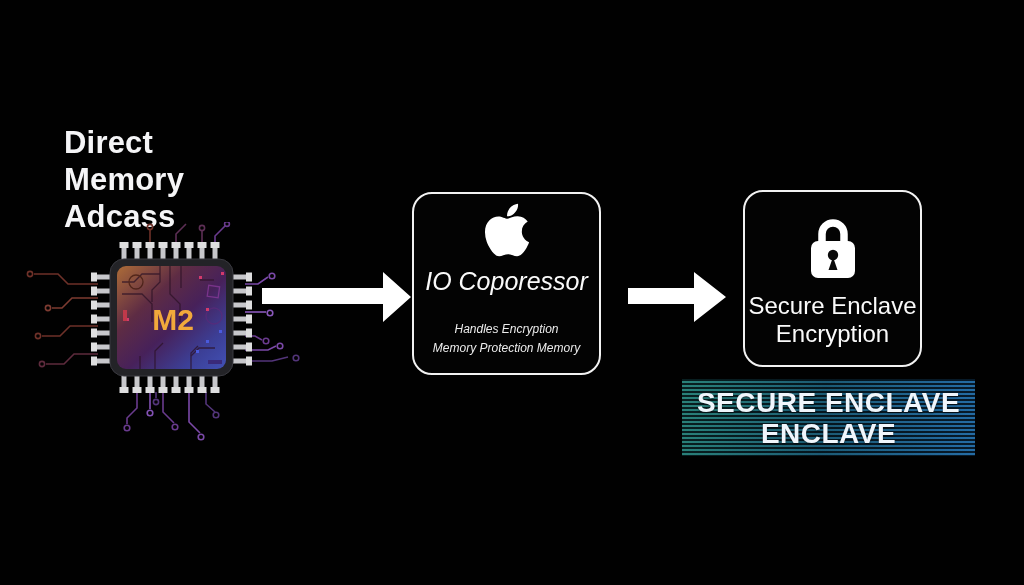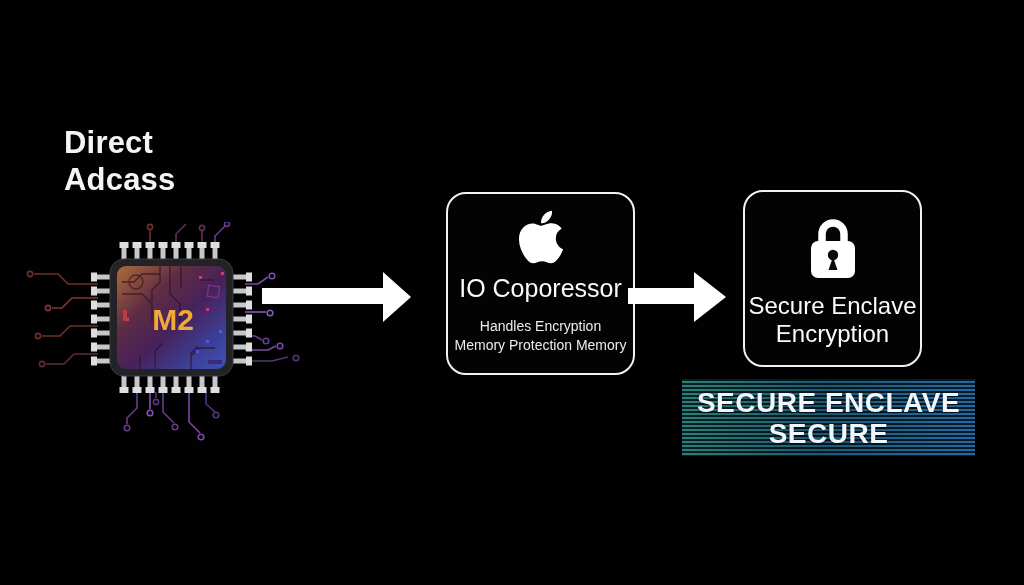--- a/index.html
+++ b/index.html
@@ -19,24 +19,24 @@
   .arrow-svg{position:absolute;}
   .arrow1{left:262px;top:270px;width:150px;height:54px;}
   .arrow2{left:628px;top:270px;width:100px;height:54px;}
   
   .node{
     position:absolute;box-sizing:border-box;
     border:2.5px solid #f2f2f2;border-radius:20px;
     display:flex;flex-direction:column;align-items:center;
     color:#f5f5f7;text-align:center;background:#030303;
   }
-  .node-io{left:446px;top:192px;width:189px;height:183px;padding-top:13px;}
+  .node-io{left:412px;top:192px;width:189px;height:183px;padding-top:6px;font-style:italic;}
   .node-se{left:743px;top:190px;width:179px;height:177px;padding-top:22px;}
   .node-title{font-size:25px;font-weight:400;margin-top:7px;line-height:28px;color:#fafafa;}
-  .node-sub{font-size:14px;font-weight:400;margin-top:15px;line-height:19px;color:#ececec;}
+  .node-sub{font-size:12px;font-weight:400;margin-top:25px;line-height:19px;color:#ececec;}
   .se-title{font-size:24px;font-weight:400;margin-top:12px;line-height:28px;color:#fafafa;}
   .apple-icon-svg{width:46px;height:60px;display:block;}
   .lock-icon-svg{width:50px;height:66px;display:block;}
   
   .banner{
     position:absolute;left:682px;top:379px;width:293px;height:77px;
     background-image:
       repeating-linear-gradient(180deg, rgba(2,8,12,.8) 0px, rgba(2,8,12,.8) 2px, rgba(130,220,230,.07) 2px, rgba(130,220,230,.07) 4px),
       linear-gradient(95deg,#237a70 0%,#14506b 48%,#1d63a0 100%);
     display:flex;flex-direction:column;align-items:center;justify-content:center;
@@ -46,20 +46,21 @@
     letter-spacing:.5px;text-shadow:0 1px 2px rgba(0,0,0,.55);
   }
 </style>
 </head>
 <body>
 
 <div class="stage">
 
   <div class="heading">
     <div>Direct</div>
+    <div>Memory</div>
     <div>Adcass</div>
   </div>
 
   <svg class="chip-svg" viewBox="0 0 300 270">
     <defs>
       <linearGradient id="chipGrad" x1="0" y1="0" x2="1" y2="1">
         <stop offset="0" stop-color="#ad6c38"></stop>
         <stop offset="0.32" stop-color="#5e2c44"></stop>
         <stop offset="0.55" stop-color="#47215a"></stop>
         <stop offset="0.8" stop-color="#3c3f96"></stop>
@@ -243,16 +244,16 @@
       <path d="M25,43 L20.5,56 h9 Z" fill="#0a0a0a"></path>
     </svg>
     <div class="se-title">
       <div>Secure Enclave</div>
       <div>Encryption</div>
     </div>
   </div>
 
   <div class="banner">
     <div class="banner-line">SECURE ENCLAVE</div>
-    <div class="banner-line">SECURE</div>
+    <div class="banner-line">ENCLAVE</div>
   </div>
 
 </div>
 
 </body></html>

